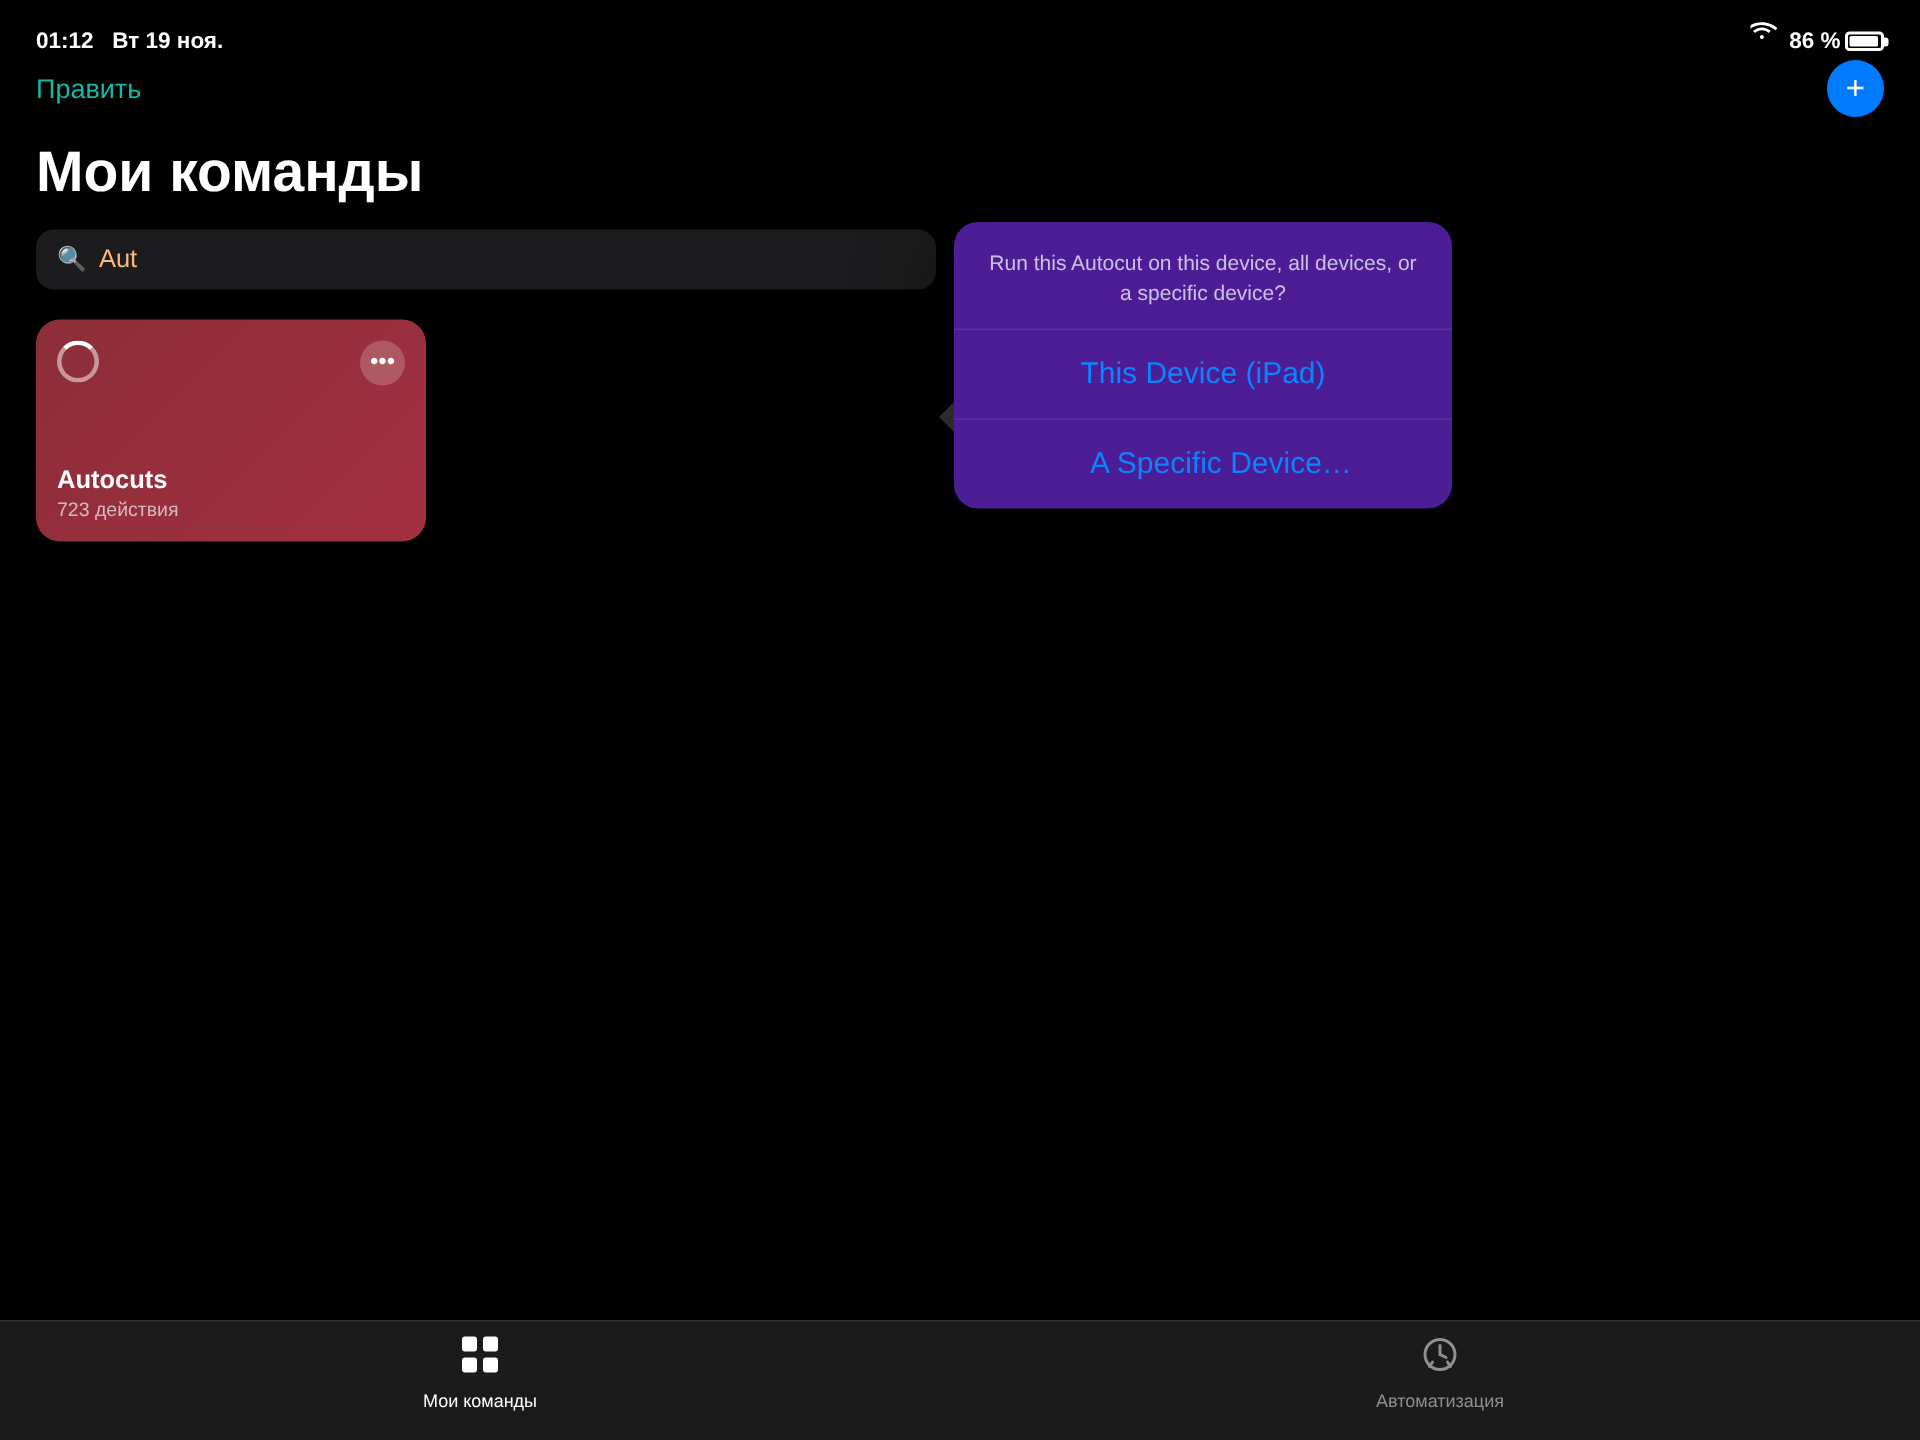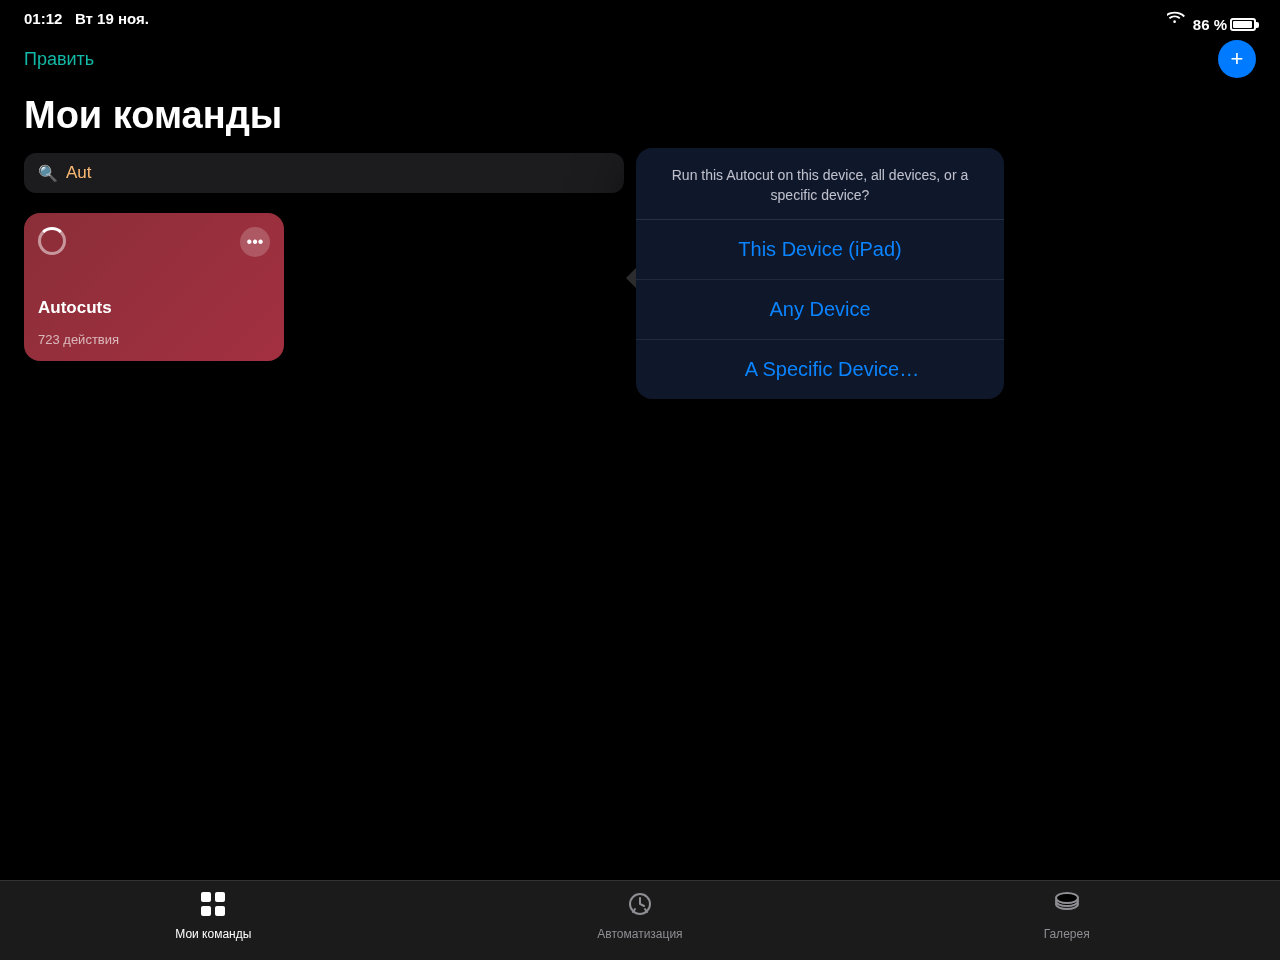--- a/index.html
+++ b/index.html
@@ -10,22 +10,22 @@
       font-family: -apple-system, 'SF Pro Display', 'Helvetica Neue', sans-serif;
       color: #fff;
       overflow: hidden;
       position: relative;
     }
 
     
     .status-bar {
       display: flex;
       justify-content: space-between;
-      align-items: center;
-      padding: 16px 24px;
+      align-items: flex-end;
+      padding: 0 24px;
       height: 36px;
     }
     .status-left {
       font-size: 15px;
       font-weight: 600;
       color: #fff;
     }
     .status-right {
       display: flex;
       align-items: center;
@@ -223,38 +223,38 @@
       width: 12px;
       height: 12px;
       background: #fff;
       border-radius: 2px;
     }
     .card-bottom { }
     .card-title {
       font-size: 17px;
       font-weight: 700;
       color: #fff;
-      margin-bottom: 14px;
+      margin-bottom: 2px;
     }
     .card-subtitle {
       font-size: 13px;
       color: rgba(255,255,255,0.65);
     }
 
     
     .popup-overlay {
       position: absolute;
       top: 148px;
       left: 636px;
       z-index: 100;
     }
     .popup {
-      background: #0f172a;
+      background: #4c1d95;
       border-radius: 16px;
-      width: 368px;
+      width: 332px;
       overflow: hidden;
       box-shadow: 0 20px 60px rgba(0,0,0,0.8);
     }
     .popup-header {
       padding: 18px 20px 14px;
       text-align: center;
       border-bottom: 1px solid rgba(255,255,255,0.1);
     }
     .popup-header-text {
       font-size: 14px;
@@ -383,21 +383,20 @@
 
 </div>
 
 <div class="popup-overlay">
   <div class="popup-arrow"></div>
   <div class="popup">
     <div class="popup-header">
       <span class="popup-header-text">Run this Autocut on this device, all devices, or a specific device?</span>
     </div>
     <div class="popup-option">This Device (iPad)</div>
-    <div class="popup-option">Any Device</div>
     <div class="popup-option">A Specific Device…</div>
   </div>
 </div>
 
 <div class="tab-bar">
   <div class="tab-item active">
     <span class="tab-icon">
       <svg width="26" height="26" viewBox="0 0 26 26" fill="currentColor">
         <rect x="1" y="1" width="10" height="10" rx="2" fill="white"></rect>
         <rect x="15" y="1" width="10" height="10" rx="2" fill="white"></rect>
@@ -411,23 +410,13 @@
     <span class="tab-icon">
       <svg width="26" height="26" viewBox="0 0 26 26" fill="none" stroke="#8e8e93" stroke-width="2">
         <circle cx="13" cy="13" r="10"></circle>
         <polyline points="13,7 13,13 17,15" stroke="#8e8e93" stroke-width="2" stroke-linecap="round"></polyline>
         <path d="M8 18 L6 21" stroke="#8e8e93" stroke-width="2" stroke-linecap="round"></path>
         <path d="M18 18 L20 21" stroke="#8e8e93" stroke-width="2" stroke-linecap="round"></path>
       </svg>
     </span>
     <span class="tab-label">Автоматизация</span>
   </div>
-  <div class="tab-item">
-    <span class="tab-icon">
-      <svg width="26" height="26" viewBox="0 0 26 26" fill="none" stroke="#8e8e93" stroke-width="2">
-        <ellipse cx="13" cy="13" rx="11" ry="5"></ellipse>
-        <ellipse cx="13" cy="10" rx="11" ry="5" fill="#000" stroke="#8e8e93"></ellipse>
-        <ellipse cx="13" cy="7" rx="11" ry="5" fill="#000" stroke="#8e8e93"></ellipse>
-      </svg>
-    </span>
-    <span class="tab-label">Галерея</span>
-  </div>
 </div>
 
 </body></html>

